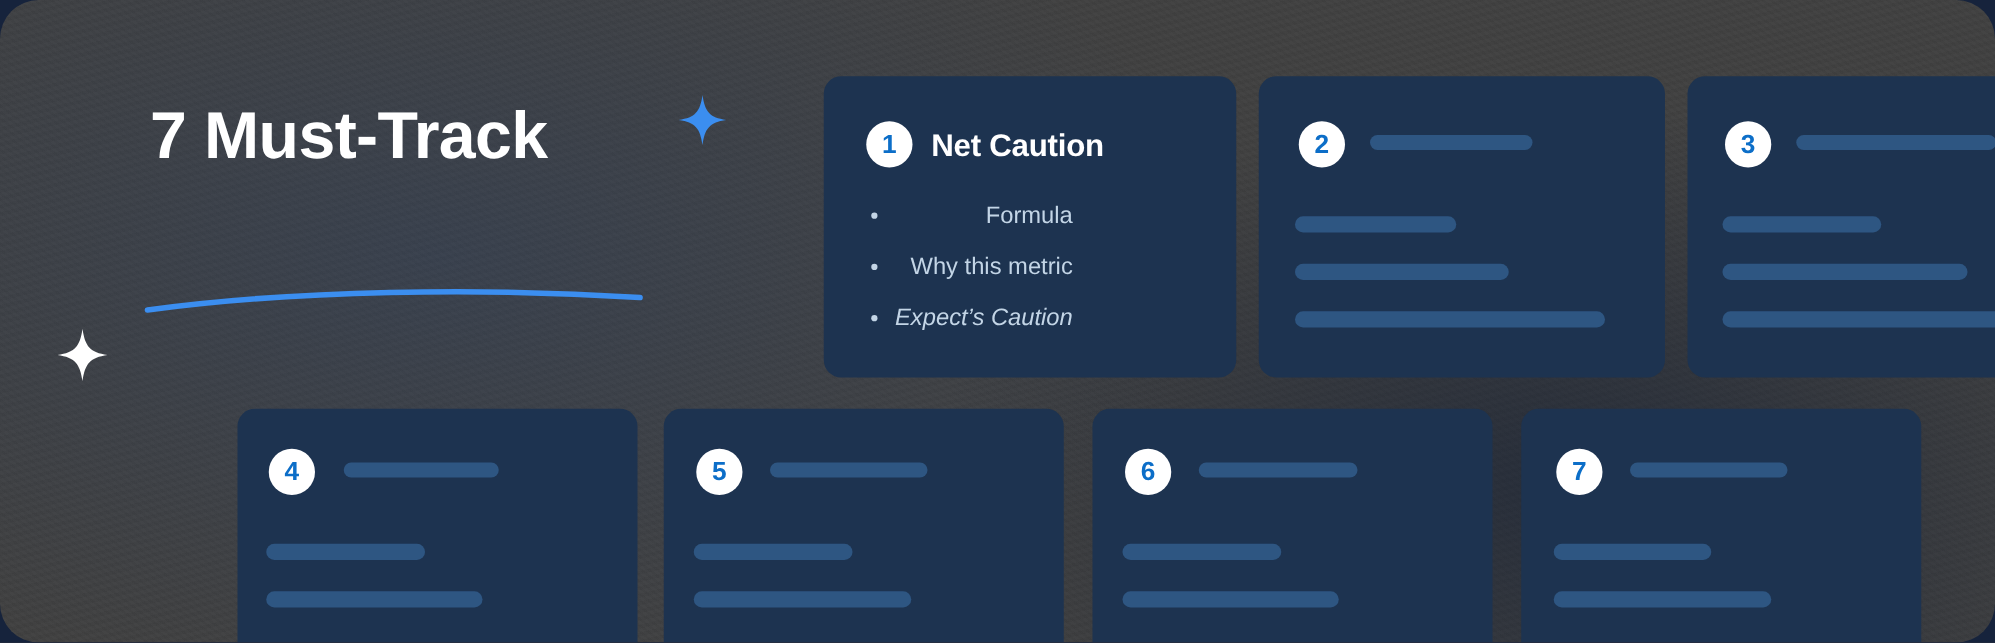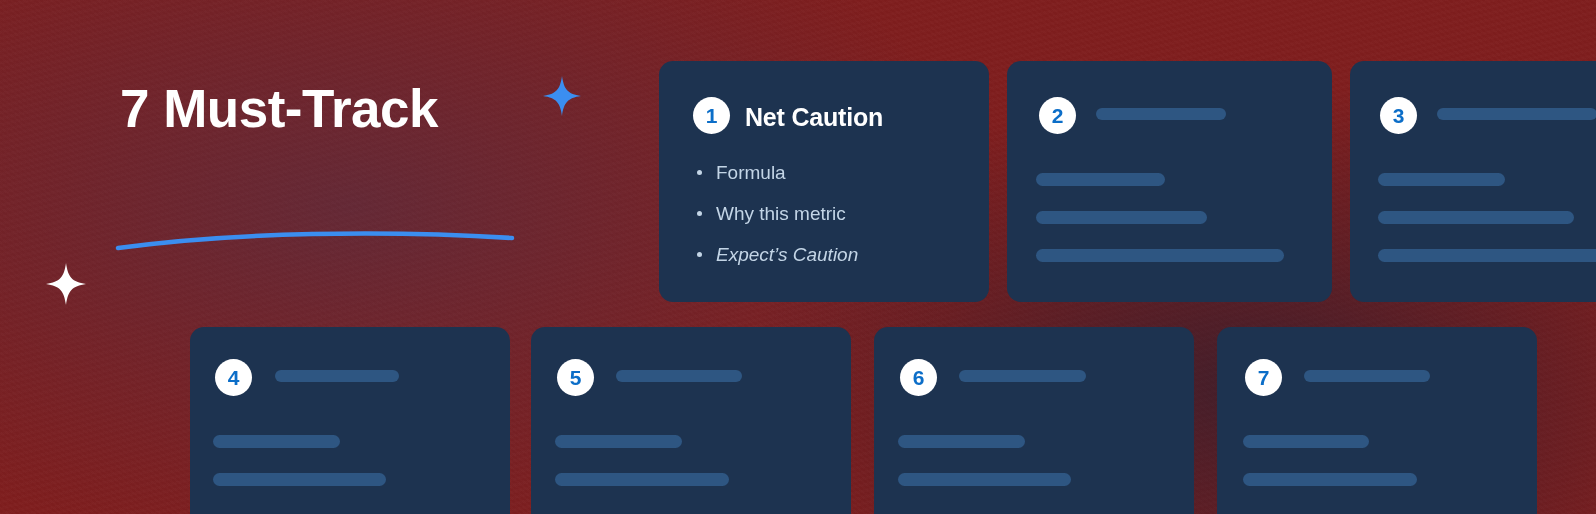--- a/index.html
+++ b/index.html
@@ -9,22 +9,23 @@
     width:1596px; height:514px;
     overflow:hidden;
     background:#16233c;
     font-family:"Liberation Sans", sans-serif;
   }
 
   #stage {
     position:relative;
     width:1596px;
     height:514px;
-    background:#7f1d1d;
+    background:#404040;
     overflow:hidden;
+    border-radius:31px;
   }
 
   
   #stage::before {
     content:"";
     position:absolute;
     inset:0;
     pointer-events:none;
     background:
       radial-gradient(ellipse 900px 500px at 22% 40%, rgba(40,66,108,0.30), rgba(0,0,0,0) 70%),
@@ -155,21 +156,21 @@
     <path d="M20 0 C 22 14, 26 19, 40 21 C 26 23, 22 28, 20 42 C 18 28, 14 23, 0 21 C 14 19, 18 14, 20 0 Z" fill="#3b8ef0"></path>
   </svg>
   <svg class="sparkle sparkle-white" viewBox="0 0 40 42">
     <path d="M20 0 C 22 14, 26 19, 40 21 C 26 23, 22 28, 20 42 C 18 28, 14 23, 0 21 C 14 19, 18 14, 20 0 Z" fill="#ffffff"></path>
   </svg>
 
   <div class="card" style="left:659px; top:61px; width:330px; height:241px;">
     <div class="card-inner">
       <div class="badge" style="left:34px; top:36px;">1</div>
       <div class="card-title" style="left:86px; top:42px;">Net Caution</div>
-      <ul class="bullets" style="left:35px; top:102px;">
+      <ul class="bullets" style="left:35px; top:102px;text-align:right;">
         <li>Formula</li>
         <li>Why this metric</li>
         <li>Expect’s Caution</li>
       </ul>
     </div>
   </div>
 
   <div class="card" style="left:1007px; top:61px; width:325px; height:241px;">
     <div class="card-inner">
       <div class="badge" style="left:32px; top:36px;">2</div>

